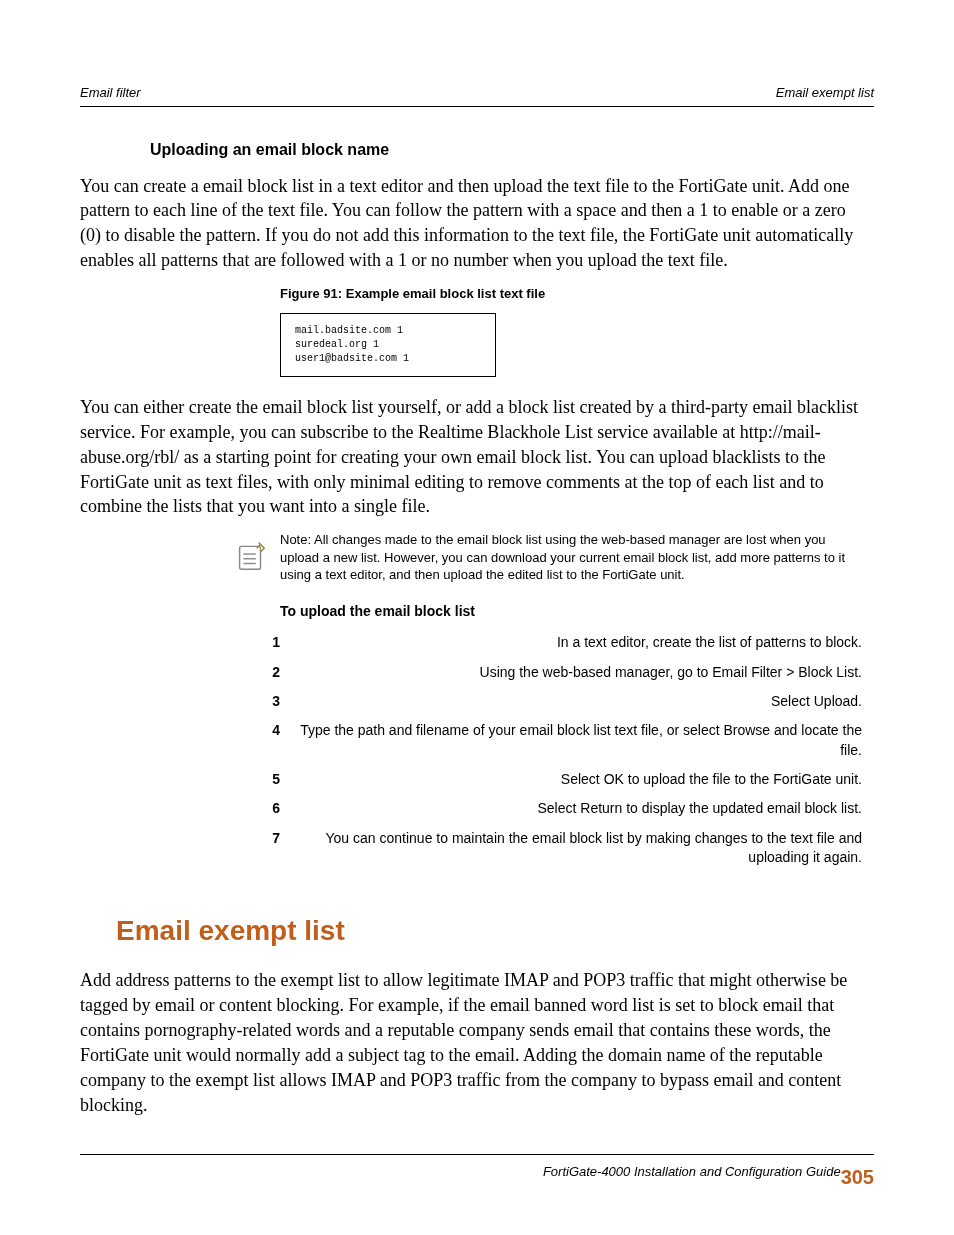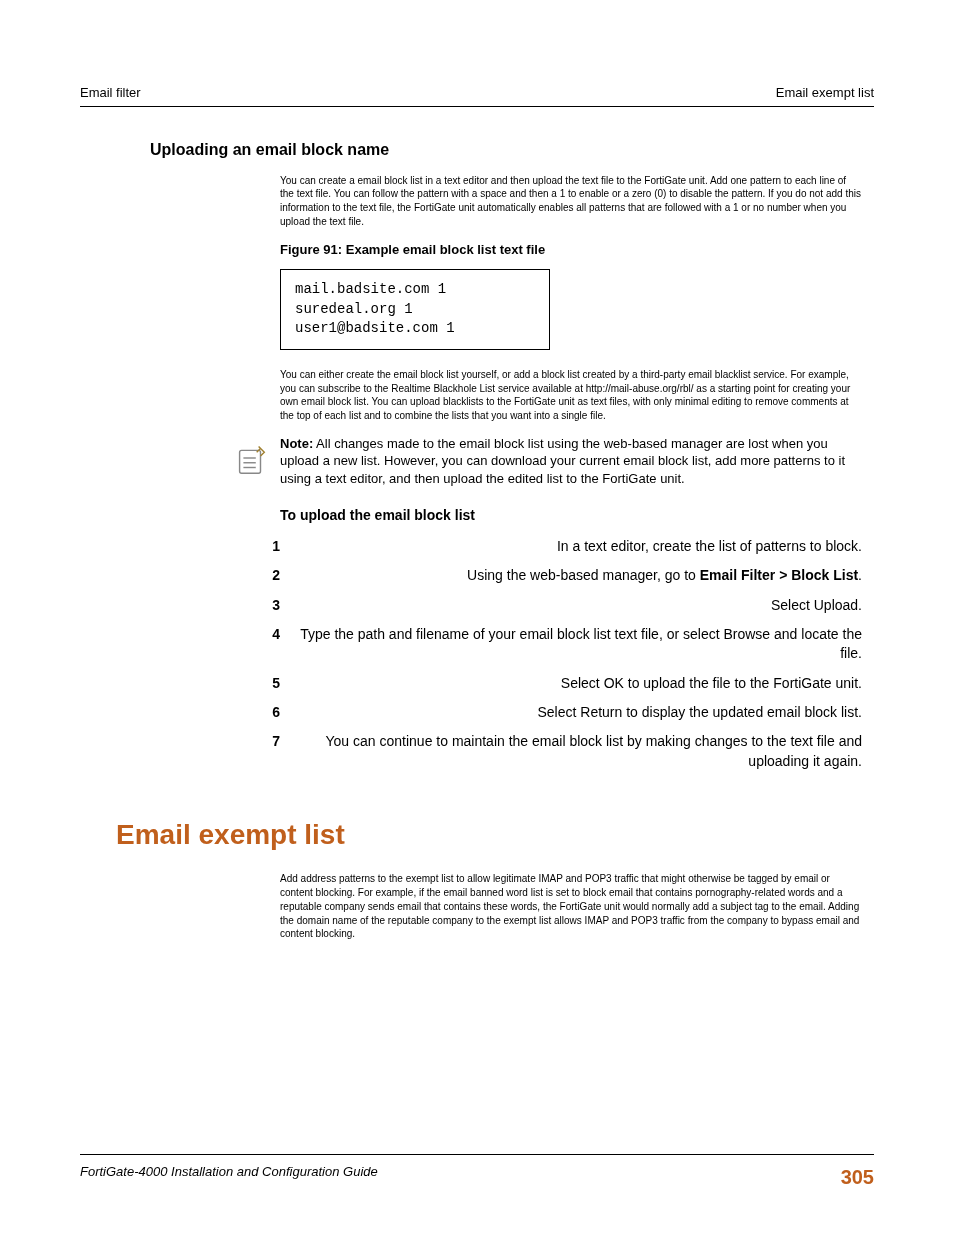--- a/index.html
+++ b/index.html
@@ -10,50 +10,51 @@
       background: #fff;
       width: 954px;
       height: 1235px;
       position: relative;
       padding: 84px 80px 50px 80px;
       line-height: 1.4;
     }
     .header-row {
       display: flex;
       justify-content: space-between;
+      font-style: italic;
       font-size: 13px;
       padding-bottom: 4px;
       border-bottom: 1px solid #000;
       margin-bottom: 32px;
     }
     .h3 {
       font-weight: bold;
       font-size: 16px;
       margin: 10px 0 12px 70px;
     }
     .body-text {
-      margin-left: 200px;
       margin-right: 12px;
-      font-size: 10px;
+      font-size: 18px;
       line-height: 1.38;
       margin-bottom: 12px;
+      font-family: Liberation Serif, serif;
     }
     .fig-caption {
       margin-left: 200px;
       font-weight: bold;
       font-size: 13px;
       margin-bottom: 10px;
     }
     .code-box {
       margin-left: 200px;
       border: 1px solid #000;
-      width: 270px;
+      width: 216px;
       padding: 10px 14px;
       font-family: "Courier New", monospace;
-      font-size: 14px;
+      font-size: 10px;
       line-height: 1.4;
       white-space: pre;
       margin-bottom: 18px;
     }
     .note-row {
       display: flex;
       align-items: flex-start;
       margin-left: 152px;
       margin-right: 12px;
       margin-bottom: 18px;
@@ -100,31 +101,31 @@
       margin: 44px 0 18px 36px;
     }
     .footer-row {
       position: absolute;
       left: 80px;
       right: 80px;
       bottom: 44px;
       border-top: 1px solid #000;
       padding-top: 8px;
       display: flex;
-      justify-content: space-between;
+      justify-content: flex-end;
       font-style: italic;
       font-size: 13px;
     }
     .footer-row .pageno {
       color: #c05f1c;
       font-weight: bold;
       font-style: normal;
       font-size: 20px;
     }
-    b { font-weight: bold; }
+    b { font-weight: normal; }
   </style>
 </head>
 <body>
 
 <div class="header-row">
   <span>Email filter</span>
   <span>Email exempt list</span>
 </div>
 
 <div class="h3">Uploading an email block name</div>

